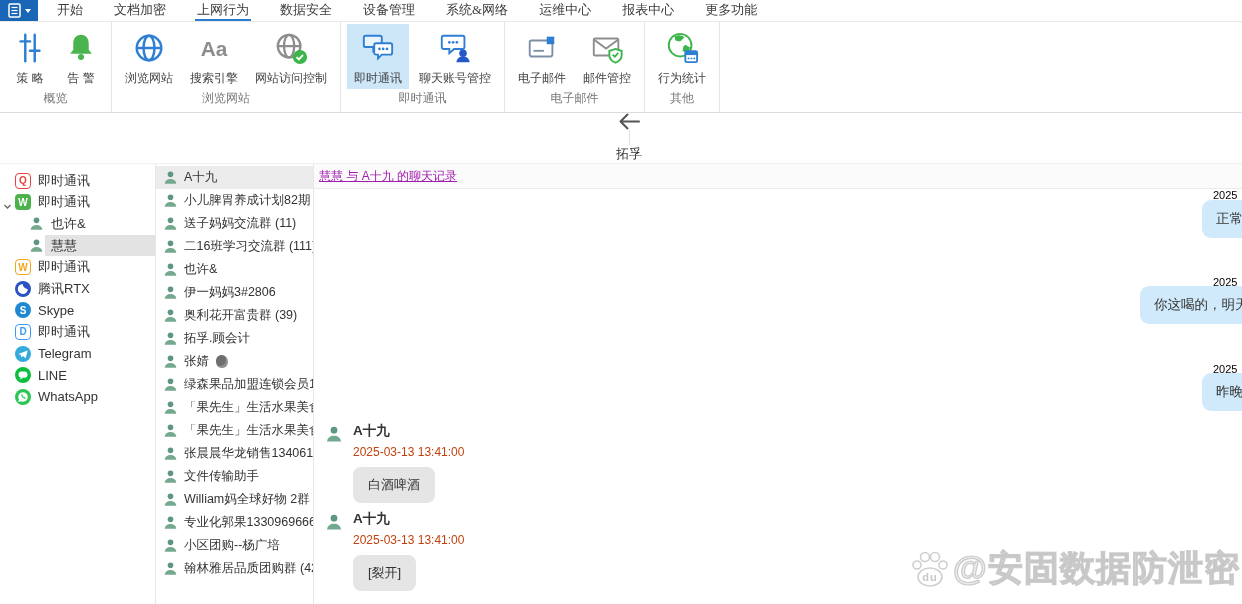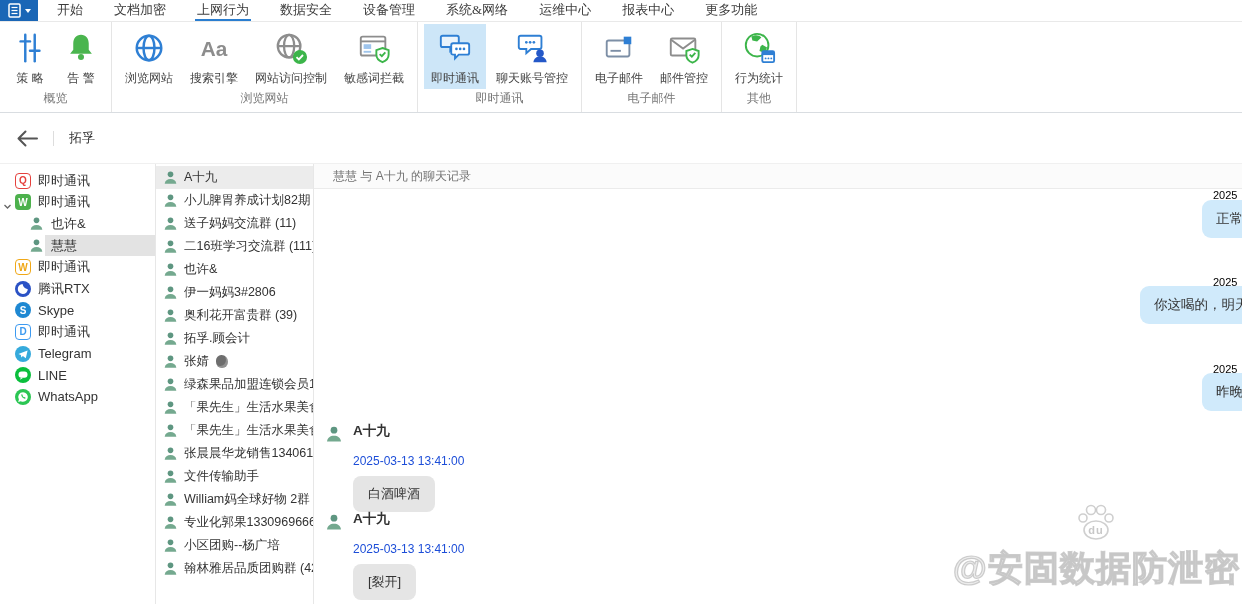--- a/index.html
+++ b/index.html
@@ -21,21 +21,21 @@
   .ribbon { height:91px; display:flex; background:#fff; border-bottom:1px solid #d9dde1; }
   .rgroup { display:flex; flex-direction:column; border-right:1px solid #e5e5e5; }
   .rbtns { flex:1; display:flex; align-items:stretch; padding:2px 6px 0; gap:3px; }
   .rbtn { display:flex; flex-direction:column; align-items:center; padding:4px 7px 2px; cursor:pointer; }
   .rbtn.selected { background:#cde6f8; }
   .ricon { height:40px; display:flex; align-items:center; justify-content:center; }
   .rlabel { font-size:12px; color:#454545; white-space:nowrap; margin-top:2px; }
   .rgroup-label { font-size:12px; color:#777; text-align:center; padding:1px 10px 5px; }
 
   
-  .subheader { height:51px; display:flex; align-items:center; padding-left:16px; border-bottom:1px solid #f0f0f0; background:#fff; }
+  .subheader { height:51px; display:flex; align-items:center; padding-left:16px; border-bottom:1px solid #f0f0f0; background:#fff;flex-direction:column; }
   .back-btn { display:flex; align-items:center; cursor:pointer; }
   .vdiv { width:1px; height:15px; background:#ddd; margin:0 15px; }
   .page-title { font-size:13px; color:#333; }
 
   
   .content { display:flex; height:440px; }
 
   .sidebar { width:156px; border-right:1px solid #e7e7e7; padding-top:6px; overflow:hidden; }
   .side-row { height:21.6px; display:flex; align-items:center; gap:7px; padding-left:15px; font-size:13px; color:#333;
               position:relative; white-space:nowrap; cursor:pointer; }
@@ -61,36 +61,36 @@
   .contacts { width:158px; border-right:1px solid #e7e7e7; padding-top:2px; overflow:hidden; }
   .contact-row { height:23px; display:flex; align-items:center; gap:6px; padding:0 3px 0 7px; font-size:12.5px;
                  color:#333; white-space:nowrap; overflow:hidden; cursor:pointer; }
   .contact-row.selected { background:#ececec; }
   .avatar { flex:none; display:inline-flex; }
   .emoji-blob { width:12px; height:13px; flex:none; background:#6e6e6e; border-radius:45% 55% 50% 50%; margin-left:1px;
                 box-shadow:inset -2px -2px 0 rgba(255,255,255,.25); }
 
   
   .chatpanel { flex:1; position:relative; overflow:hidden; background:#fff; }
-  .chat-header { height:25px; line-height:25px; font-size:12px; color:#737373; padding-left:19px;
-                 border-bottom:1px solid #ebebeb; background:#fbfbfb; }
+  .chat-header { height:25px; line-height:25px; font-size:12px; color:#a21caf; padding-left:5px;
+                 border-bottom:1px solid #ebebeb; background:#fbfbfb;text-decoration:underline; }
   .ts-right { position:absolute; left:899px; font-size:11px; color:#000000; white-space:nowrap;text-decoration:underline; }
   .bubble-right { position:absolute; background:#d0eafb; border-radius:9px; padding:10px 14px;
                   font-size:13.5px; color:#333; white-space:nowrap; }
   .msg-left { position:absolute; left:11px; display:flex; gap:10px; }
   .msg-avatar { margin-top:3px; flex:none; }
   .msg-sender { font-size:13.5px; font-weight:bold; color:#333; }
-  .msg-time { font-size:12px; color:#1d4ed8; margin-top:14px; }
+  .msg-time { font-size:12px; color:#c2410c; margin-top:5px; }
   .msg-bubble { display:inline-block; background:#e5e5e5; border-radius:8px; padding:9px 15px;
                 font-size:13px; color:#333; margin-top:8px; }
 
   
   .watermark { position:absolute; right:2px; bottom:12px; display:flex; align-items:center; gap:1px;
                font-size:35px; font-weight:bold; letter-spacing:1px; pointer-events:none;
-               color:rgba(150,150,150,0.18);flex-direction:column; -webkit-text-stroke:1.2px rgba(175,175,175,0.6); }
+               color:rgba(150,150,150,0.18); -webkit-text-stroke:1.2px rgba(175,175,175,0.6); }
 </style>
 </head>
 <body>
 
 <div class="topbar">
   <div class="app-btn">
     <svg width="14" height="15" viewBox="0 0 14 15">
       <rect x="1" y="1" width="11" height="13" rx="1.2" fill="none" stroke="#fff" stroke-width="1.5"></rect>
       <line x1="3.5" y1="4.5" x2="9.5" y2="4.5" stroke="#fff" stroke-width="1.2"></line>
       <line x1="3.5" y1="7.5" x2="9.5" y2="7.5" stroke="#fff" stroke-width="1.2"></line>
@@ -169,33 +169,20 @@
               <g fill="none" stroke="#8d8d8d" stroke-width="2.4">
             <circle cx="16" cy="16" r="12"></circle>
                 <ellipse cx="16" cy="16" rx="5.4" ry="12"></ellipse>
                 <line x1="4" y1="16" x2="28" y2="16"></line>
               </g>
             <circle cx="27.5" cy="27.5" r="7.5" fill="#3cb54a"></circle>
             <path d="M23.8 27.6l2.5 2.4 4.4-4.6" fill="none" stroke="#fff" stroke-width="2"></path>
             </svg>
         </span>
         <span class="rlabel">网站访问控制</span>
-      </div>
-      <div class="rbtn">
-        <span class="ricon">
-          <svg width="34" height="34" viewBox="0 0 36 36">
-            <rect x="4" y="6" width="26" height="20" rx="2" fill="#fff" stroke="#8d8d8d" stroke-width="2"></rect>
-            <line x1="4" y1="11" x2="30" y2="11" stroke="#8d8d8d" stroke-width="2"></line>
-            <rect x="7" y="14" width="8" height="5" fill="#9fc5ec"></rect>
-              <line x1="7" y1="22" x2="15" y2="22" stroke="#9fc5ec" stroke-width="2"></line>
-            <path d="M27 18l6.5 2.2v4.6c0 4-2.6 6.6-6.5 8.2-3.9-1.6-6.5-4.2-6.5-8.2v-4.6z" fill="#fff" stroke="#3cb54a" stroke-width="2"></path>
-            <path d="M24 24.5l2.3 2.2 3.7-4" fill="none" stroke="#3cb54a" stroke-width="2"></path>
-            </svg>
-        </span>
-        <span class="rlabel">敏感词拦截</span>
       </div>
     </div>
     <div class="rgroup-label">浏览网站</div>
   </div>
 
   <div class="rgroup">
     <div class="rbtns">
       <div class="rbtn selected">
         <span class="ricon">
           <svg width="34" height="34" viewBox="0 0 36 36">

